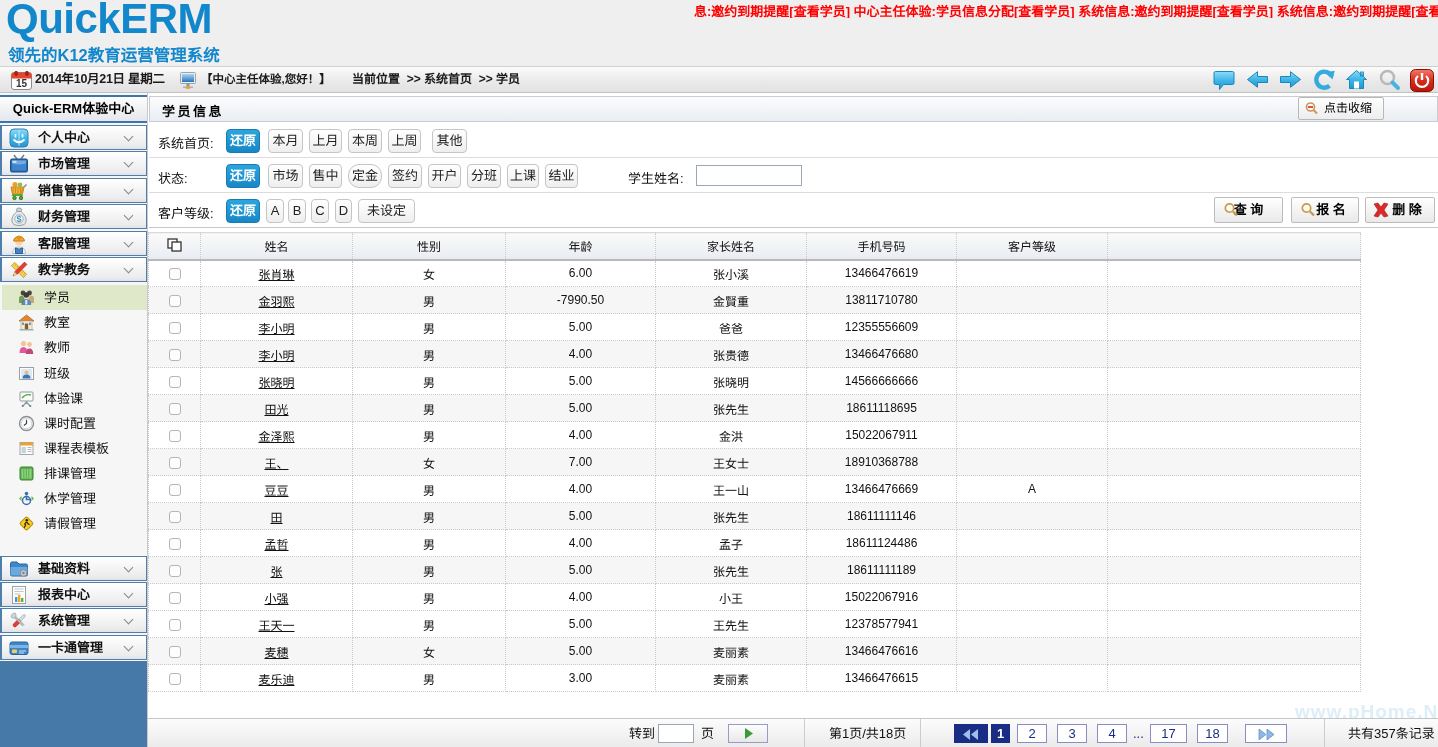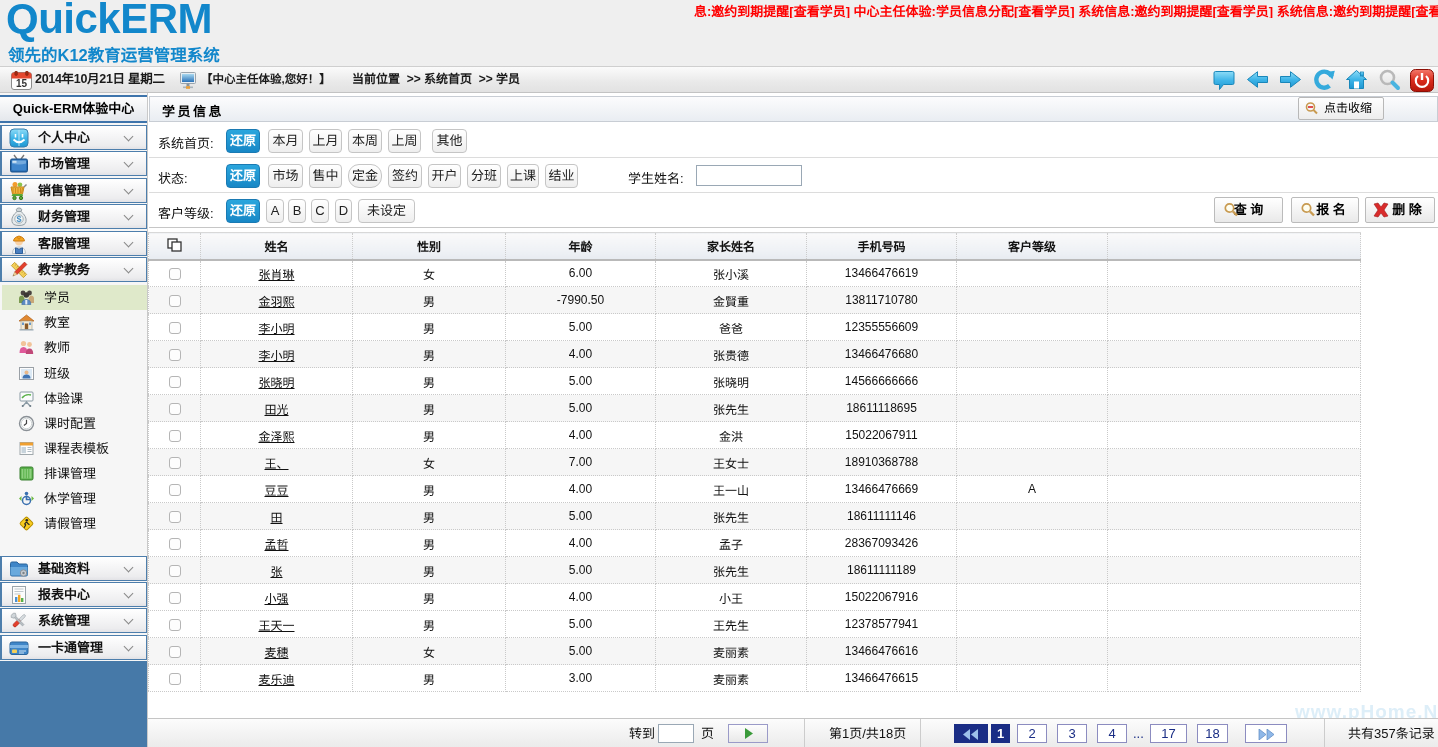--- a/index.html
+++ b/index.html
@@ -35,21 +35,21 @@
 
 .frow { position:absolute; left:0; width:1289px; border-bottom:1px solid #dcdcdc; background:#fff; }
 .flabel { position:absolute; left:9px; font-size:13px; color:#111; }
 .fbtn { position:absolute; height:24px; border:1px solid #c5c5c5; border-radius:4px; background:linear-gradient(#ffffff,#eeeeee); text-align:center; font-size:13px; color:#222; line-height:22px; }
 .fbtn.blue { background:linear-gradient(#2ba6dd,#1787c6); border-color:#1a7ab3; color:#fff; font-weight:bold; }
 .inp { position:absolute; border:1px solid #9aa8b5; background:#fff; }
 .actbtn { position:absolute; height:26px; border:1px solid #bbb; border-radius:2px; background:linear-gradient(#ffffff,#e9e9e9); font-size:13px; font-weight:bold; text-align:center; }
 
 .tbl { position:absolute; left:0; top:139px; width:1212px; }
 table { border-collapse:collapse; table-layout:fixed; width:1212px; border-left:1px dotted #c9c9c9; }
-th { height:27px; background:linear-gradient(#fafafa,#eef1f5 70%,#e7ebf1); border-bottom:2px solid #b9b9b9; border-top:1px solid #d8d8d8; font-size:12px; font-weight:bold; color:#111; border-right:1px dotted #ccc; }
+th { height:27px; background:linear-gradient(#fafafa,#eef1f5 70%,#e7ebf1); border-bottom:2px solid #b9b9b9; border-top:1px solid #d8d8d8; font-size:12px; font-weight:normal; color:#111; border-right:1px dotted #ccc; }
 td { height:27px; border-right:1px dotted #c9c9c9; border-bottom:1px dotted #c9c9c9; font-size:12px; text-align:center; color:#111; }
 tr.alt td { background:#f6f6f6; }
 td a { color:#111; }
 .cb { display:inline-block; width:12px; height:12px; border:1px solid #b5b5b5; border-radius:3px; background:#fdfdfd; vertical-align:middle; }
 
 .pagebar { left:0px; top:718px; width:1438px; height:29px; background:linear-gradient(#fcfcfc,#ebebeb); border-top:1px solid #c5c5c5; }
 .pagebar .sep { position:absolute; top:0; width:1px; height:29px; background:#ccc; }
 .pg { position:absolute; top:5px; height:19px; border:1px solid #8c8cc0; background:#fff; color:#1a2d85; font-size:13px; text-align:center; line-height:18px; }
 .pg.dark { background:#1a2d85; border-color:#1a2d85; color:#fff; font-weight:bold; }
 .ptext { position:absolute; top:0; height:29px; line-height:29px; font-size:13px; color:#111; }
@@ -524,21 +524,21 @@
             <td>18611111146</td>
             <td></td>
             <td></td>
           </tr>
 <tr>
             <td><span class="cb"></span></td>
             <td><a href="#" style="text-decoration:underline">孟哲</a></td>
             <td>男</td>
             <td>4.00</td>
             <td>孟子</td>
-            <td>28367093426</td>
+            <td>18611124486</td>
             <td></td>
             <td></td>
           </tr>
 <tr class="alt">
             <td><span class="cb"></span></td>
             <td><a href="#" style="text-decoration:underline">张</a></td>
             <td>男</td>
             <td>5.00</td>
             <td>张先生</td>
             <td>18611111189</td>

